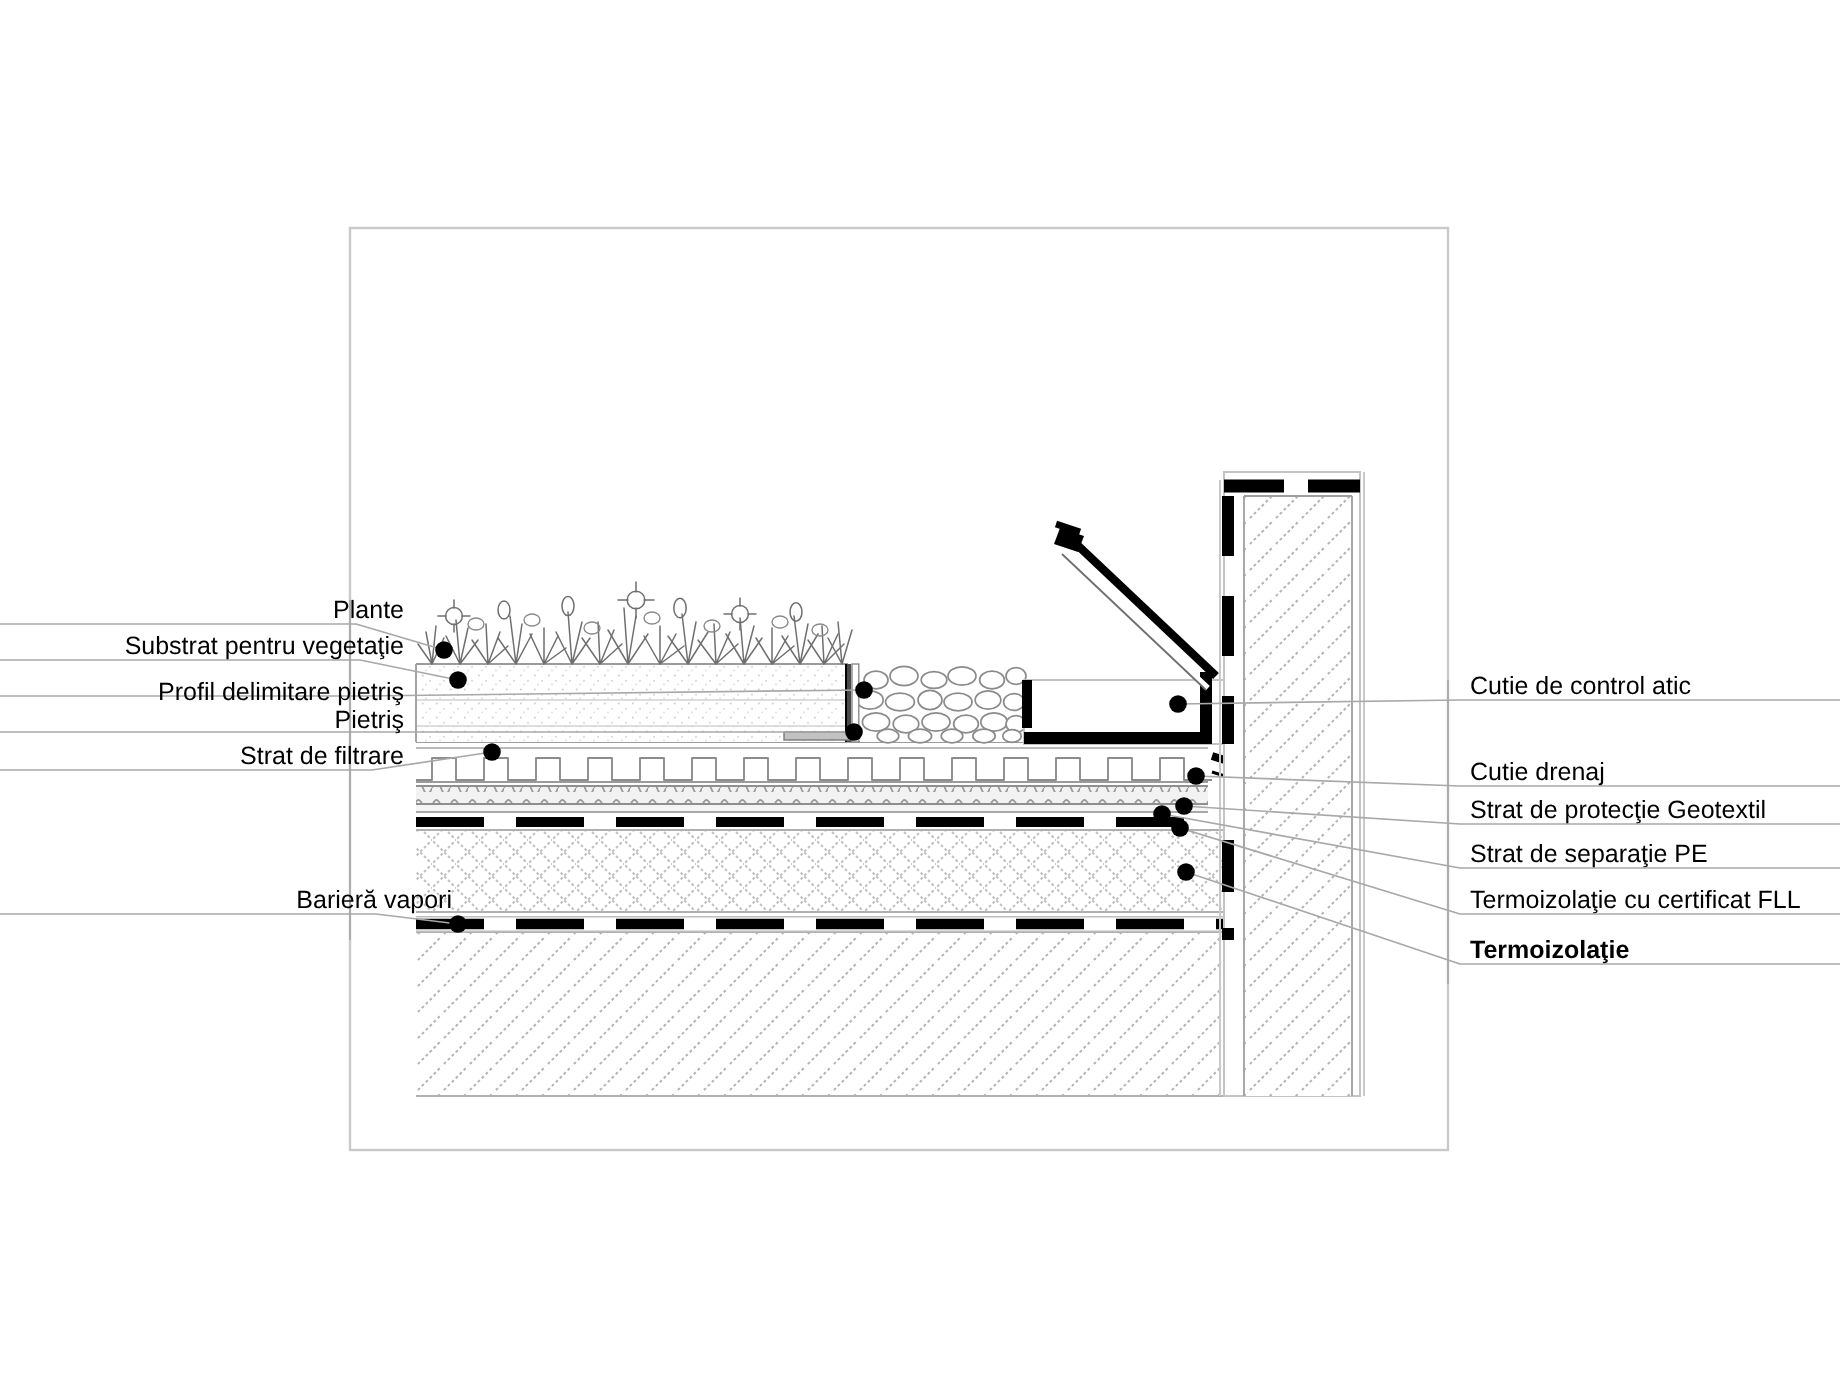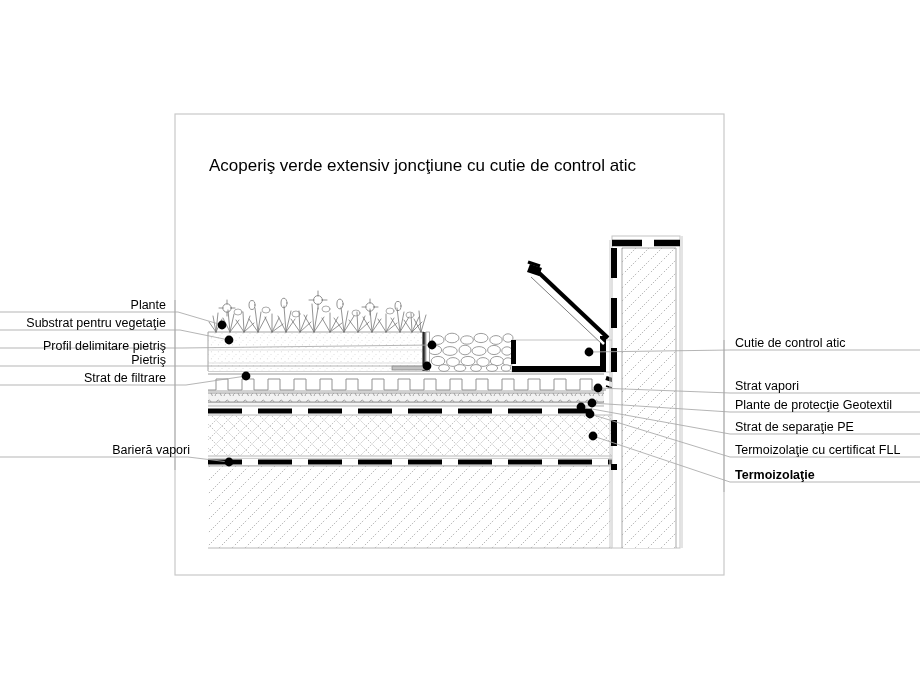--- a/index.html
+++ b/index.html
@@ -2,21 +2,21 @@
 <html><head>
 <meta charset="utf-8">
 <title>Detaliu</title>
 <style>
   html,body{margin:0;padding:0;background:#ffffff;}
   body{width:920px;height:690px;font-family:"Liberation Sans",sans-serif;}
   #stage{position:relative;width:920px;height:690px;overflow:hidden;background:#fff;}
   svg.draw{position:absolute;left:0;top:0;width:920px;height:690px;}
   .lbl{position:absolute;font-family:"Liberation Sans",sans-serif;font-size:12.5px;color:#000;white-space:nowrap;line-height:1;}
   .lbl.right{text-align:right;}
-  .lbl.left{text-align:right;}
+  .lbl.left{text-align:right;margin-left:36px;}
   #title{position:absolute;left:209px;top:156px;font-size:17px;color:#000;white-space:nowrap;}
 </style>
 </head>
 <body>
 
 <div id="stage">
 
   <svg class="draw" viewBox="0 0 920 690">
     <defs>
 
@@ -272,29 +272,28 @@
       <circle cx="229" cy="462" r="4.4"></circle>
       <circle cx="589" cy="352" r="4.4"></circle>
       <circle cx="598" cy="388" r="4.4"></circle>
       <circle cx="592" cy="403" r="4.4"></circle>
       <circle cx="581" cy="407" r="4.4"></circle>
       <circle cx="590" cy="414" r="4.4"></circle>
       <circle cx="593" cy="436" r="4.4"></circle>
     </g>
   </svg>
 
-  <div id="title">Acoperiş verde extensiv joncţiune cu cutie de control atic</div>
 
   <div class="lbl left" style="left:0;top:299px;width:166px;">Plante</div>
   <div class="lbl left" style="left:0;top:317px;width:166px;">Substrat pentru vegetaţie</div>
   <div class="lbl left" style="left:0;top:354px;width:166px;">Pietriş</div>
   <div class="lbl left" style="left:0;top:340px;width:166px;">Profil delimitare pietriş</div>
   <div class="lbl left" style="left:0;top:372px;width:166px;">Strat de filtrare</div>
   <div class="lbl left" style="left:0;top:444px;width:190px;">Barieră vapori</div>
 
   <div class="lbl right" style="left:735px;top:337px;">Cutie de control atic</div>
-  <div class="lbl right" style="left:735px;top:380px;">Strat vapori</div>
-  <div class="lbl right" style="left:735px;top:399px;">Plante de protecţie Geotextil</div>
+  <div class="lbl right" style="left:735px;top:380px;">Cutie drenaj</div>
+  <div class="lbl right" style="left:735px;top:399px;">Strat de protecţie Geotextil</div>
   <div class="lbl right" style="left:735px;top:421px;">Strat de separaţie PE</div>
   <div class="lbl right" style="left:735px;top:444px;">Termoizolaţie cu certificat FLL</div>
   <div class="lbl right" style="left:735px;top:469px;font-weight:bold;">Termoizolaţie</div>
 
 </div>
 
 </body></html>

